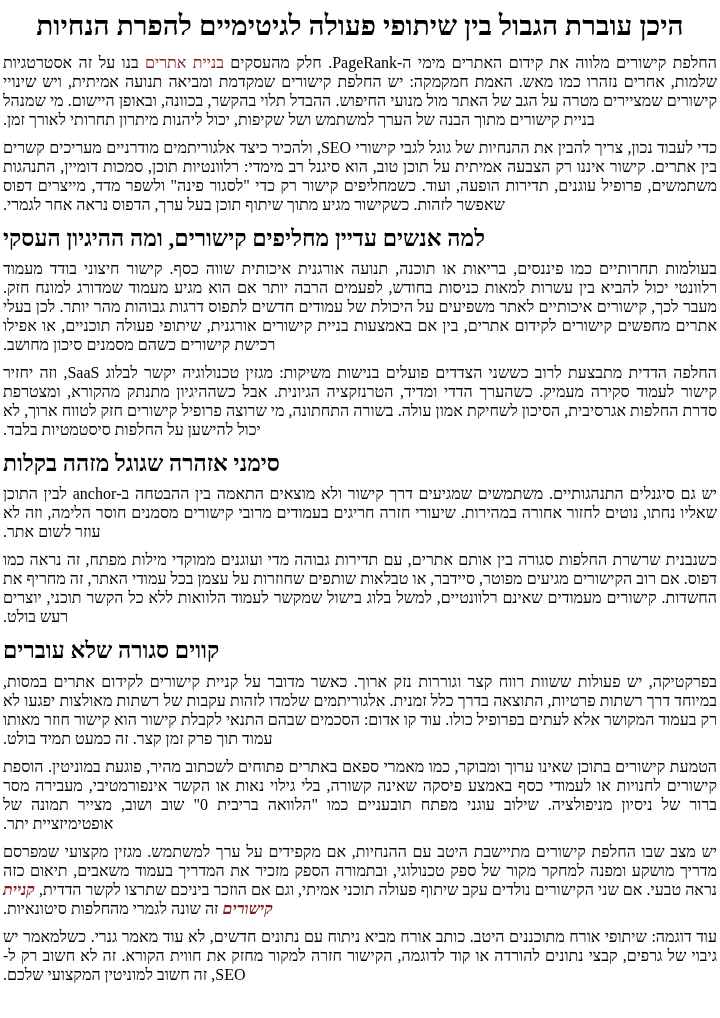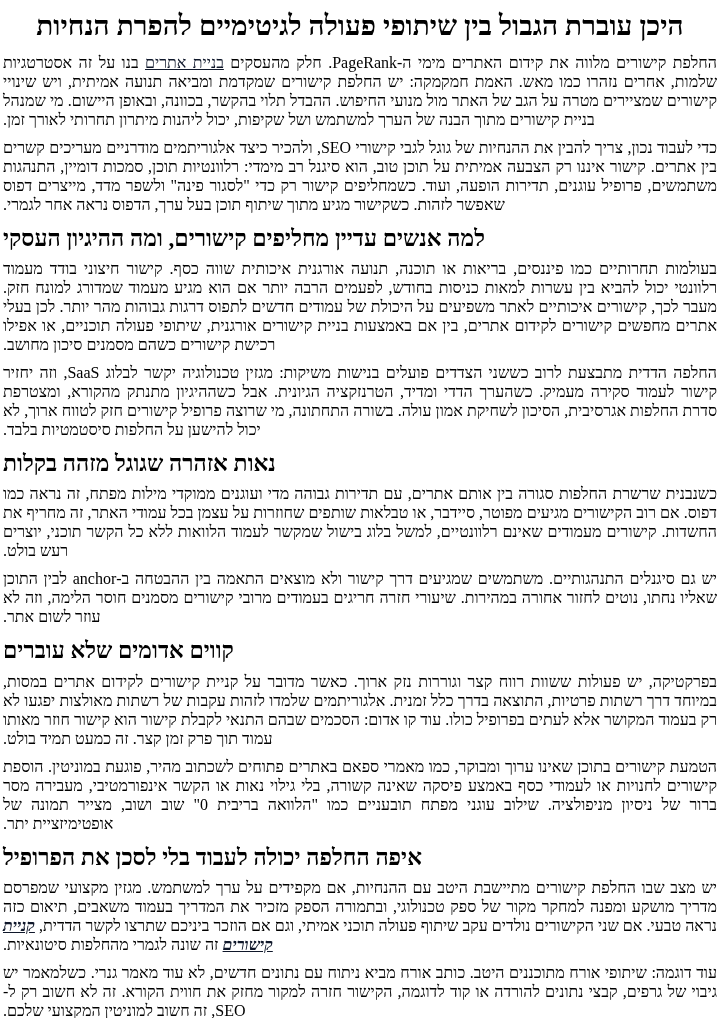--- a/index.html
+++ b/index.html
@@ -29,22 +29,21 @@
     margin: 12px 0 7px 0;
   }
   p.body-text {
     font-size: 16px;
     line-height: 19px;
     text-align: justify;
     text-align-last: left;
     margin: 0 0 9px 0;
   }
   a.inline-link {
-    color: #0f172a;
-    text-decoration: underline;
+    color: #7f1d1d;
     cursor: pointer;
   }
   a.inline-link.emphasis {
     font-style: italic;
     font-weight: bold;
   }
 </style>
 </head>
 <body>
 
@@ -54,26 +53,25 @@
     <h1 class="title">היכן עוברת הגבול בין שיתופי פעולה לגיטימיים להפרת הנחיות</h1>
 
     <p class="body-text"><span>החלפת קישורים מלווה את קידום האתרים מימי ה-PageRank. חלק מהעסקים </span><a class="inline-link">בניית אתרים</a><span> בנו על זה אסטרטגיות שלמות, אחרים נזהרו כמו מאש. האמת חמקמקה: יש החלפת קישורים שמקדמת ומביאה תנועה אמיתית, ויש שינויי קישורים שמציירים מטרה על הגב של האתר מול מנועי החיפוש. ההבדל תלוי בהקשר, בכוונה, ובאופן היישום. מי שמנהל בניית קישורים מתוך הבנה של הערך למשתמש ושל שקיפות, יכול ליהנות מיתרון תחרותי לאורך זמן.</span></p>
 
     <p class="body-text">כדי לעבוד נכון, צריך להבין את ההנחיות של גוגל לגבי קישורי SEO, ולהכיר כיצד אלגוריתמים מודרניים מעריכים קשרים בין אתרים. קישור איננו רק הצבעה אמיתית על תוכן טוב, הוא סיגנל רב מימדי: רלוונטיות תוכן, סמכות דומיין, התנהגות משתמשים, פרופיל עוגנים, תדירות הופעה, ועוד. כשמחליפים קישור רק כדי "לסגור פינה" ולשפר מדד, מייצרים דפוס שאפשר לזהות. כשקישור מגיע מתוך שיתוף תוכן בעל ערך, הדפוס נראה אחר לגמרי.</p>
 
     <h2 class="section-heading">למה אנשים עדיין מחליפים קישורים, ומה ההיגיון העסקי</h2>
     <p class="body-text">בעולמות תחרותיים כמו פיננסים, בריאות או תוכנה, תנועה אורגנית איכותית שווה כסף. קישור חיצוני בודד מעמוד רלוונטי יכול להביא בין עשרות למאות כניסות בחודש, לפעמים הרבה יותר אם הוא מגיע מעמוד שמדורג למונח חזק. מעבר לכך, קישורים איכותיים לאתר משפיעים על היכולת של עמודים חדשים לתפוס דרגות גבוהות מהר יותר. לכן בעלי אתרים מחפשים קישורים לקידום אתרים, בין אם באמצעות בניית קישורים אורגנית, שיתופי פעולה תוכניים, או אפילו רכישת קישורים כשהם מסמנים סיכון מחושב.</p>
     <p class="body-text">החלפה הדדית מתבצעת לרוב כששני הצדדים פועלים בנישות משיקות: מגזין טכנולוגיה יקשר לבלוג SaaS, וזה יחזיר קישור לעמוד סקירה מעמיק. כשהערך הדדי ומדיד, הטרנזקציה הגיונית. אבל כשההיגיון מתנתק מהקורא, ומצטרפת סדרת החלפות אגרסיבית, הסיכון לשחיקת אמון עולה. בשורה התחתונה, מי שרוצה פרופיל קישורים חזק לטווח ארוך, לא יכול להישען על החלפות סיסטמטיות בלבד.</p>
 
-    <h2 class="section-heading">נאות אזהרה שגוגל מזהה בקלות</h2>
+    <h2 class="section-heading">סימני אזהרה שגוגל מזהה בקלות</h2>
+    <p class="body-text">יש גם סיגנלים התנהגותיים. משתמשים שמגיעים דרך קישור ולא מוצאים התאמה בין ההבטחה ב-anchor לבין התוכן שאליו נחתו, נוטים לחזור אחורה במהירות. שיעורי חזרה חריגים בעמודים מרובי קישורים מסמנים חוסר הלימה, וזה לא עוזר לשום אתר.</p>
     <p class="body-text">כשנבנית שרשרת החלפות סגורה בין אותם אתרים, עם תדירות גבוהה מדי ועוגנים ממוקדי מילות מפתח, זה נראה כמו דפוס. אם רוב הקישורים מגיעים מפוטר, סיידבר, או טבלאות שותפים שחוזרות על עצמן בכל עמודי האתר, זה מחריף את החשדות. קישורים מעמודים שאינם רלוונטיים, למשל בלוג בישול שמקשר לעמוד הלוואות ללא כל הקשר תוכני, יוצרים רעש בולט.</p>
-    <p class="body-text">יש גם סיגנלים התנהגותיים. משתמשים שמגיעים דרך קישור ולא מוצאים התאמה בין ההבטחה ב-anchor לבין התוכן שאליו נחתו, נוטים לחזור אחורה במהירות. שיעורי חזרה חריגים בעמודים מרובי קישורים מסמנים חוסר הלימה, וזה לא עוזר לשום אתר.</p>
 
-    <h2 class="section-heading">קווים אדומים שלא עוברים</h2>
+    <h2 class="section-heading">קווים סגורה שלא עוברים</h2>
     <p class="body-text">בפרקטיקה, יש פעולות ששוות רווח קצר וגוררות נזק ארוך. כאשר מדובר על קניית קישורים לקידום אתרים במסות, במיוחד דרך רשתות פרטיות, התוצאה בדרך כלל זמנית. אלגוריתמים שלמדו לזהות עקבות של רשתות מאולצות יפגעו לא רק בעמוד המקושר אלא לעתים בפרופיל כולו. עוד קו אדום: הסכמים שבהם התנאי לקבלת קישור הוא קישור חוזר מאותו עמוד תוך פרק זמן קצר. זה כמעט תמיד בולט.</p>
     <p class="body-text">הטמעת קישורים בתוכן שאינו ערוך ומבוקר, כמו מאמרי ספאם באתרים פתוחים לשכתוב מהיר, פוגעת במוניטין. הוספת קישורים לחנויות או לעמודי כסף באמצע פיסקה שאינה קשורה, בלי גילוי נאות או הקשר אינפורמטיבי, מעבירה מסר ברור של ניסיון מניפולציה. שילוב עוגני מפתח תובעניים כמו "הלוואה בריבית 0" שוב ושוב, מצייר תמונה של אופטימיזציית יתר.</p>
 
-    <h2 class="section-heading">איפה החלפה יכולה לעבוד בלי לסכן את הפרופיל</h2>
     <p class="body-text"><span>יש מצב שבו החלפת קישורים מתיישבת היטב עם ההנחיות, אם מקפידים על ערך למשתמש. מגזין מקצועי שמפרסם מדריך מושקע ומפנה למחקר מקור של ספק טכנולוגי, ובתמורה הספק מזכיר את המדריך בעמוד משאבים, תיאום כזה נראה טבעי. אם שני הקישורים נולדים עקב שיתוף פעולה תוכני אמיתי, וגם אם הוזכר ביניכם שתרצו לקשר הדדית, </span><a class="inline-link emphasis">קניית קישורים</a><span> זה שונה לגמרי מהחלפות סיטונאיות.</span></p>
     <p class="body-text">עוד דוגמה: שיתופי אורח מתוכננים היטב. כותב אורח מביא ניתוח עם נתונים חדשים, לא עוד מאמר גנרי. כשלמאמר יש גיבוי של גרפים, קבצי נתונים להורדה או קוד לדוגמה, הקישור חזרה למקור מחזק את חווית הקורא. זה לא חשוב רק ל-SEO, זה חשוב למוניטין המקצועי שלכם.</p>
 
   </div>
 </div>
 
 </body></html>

